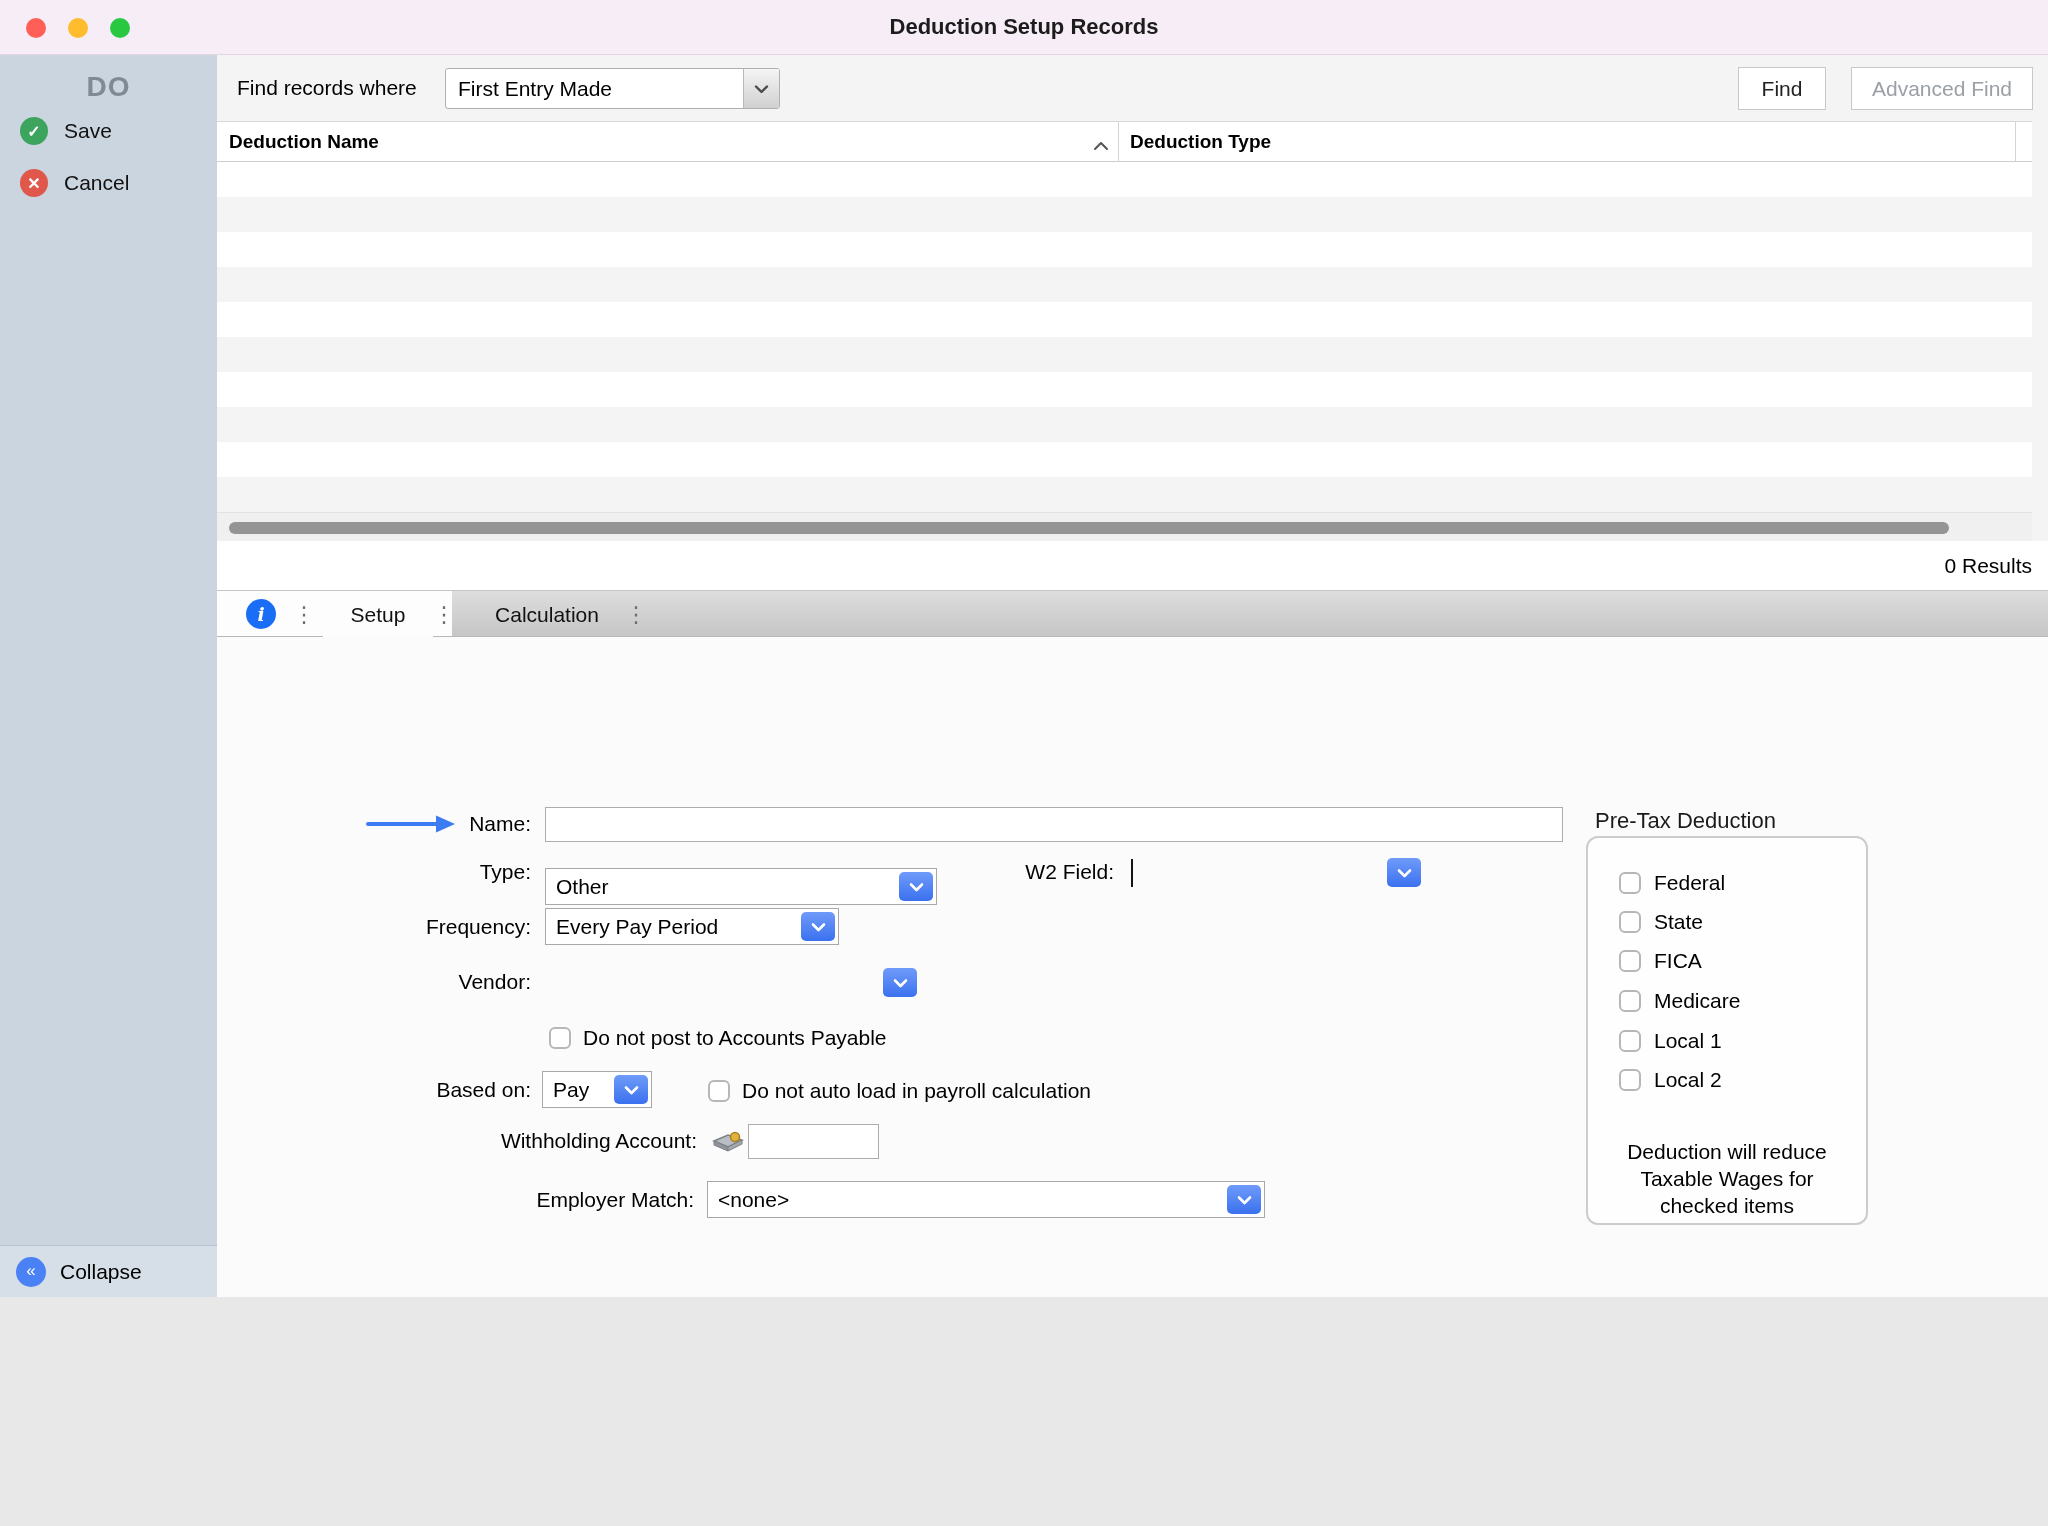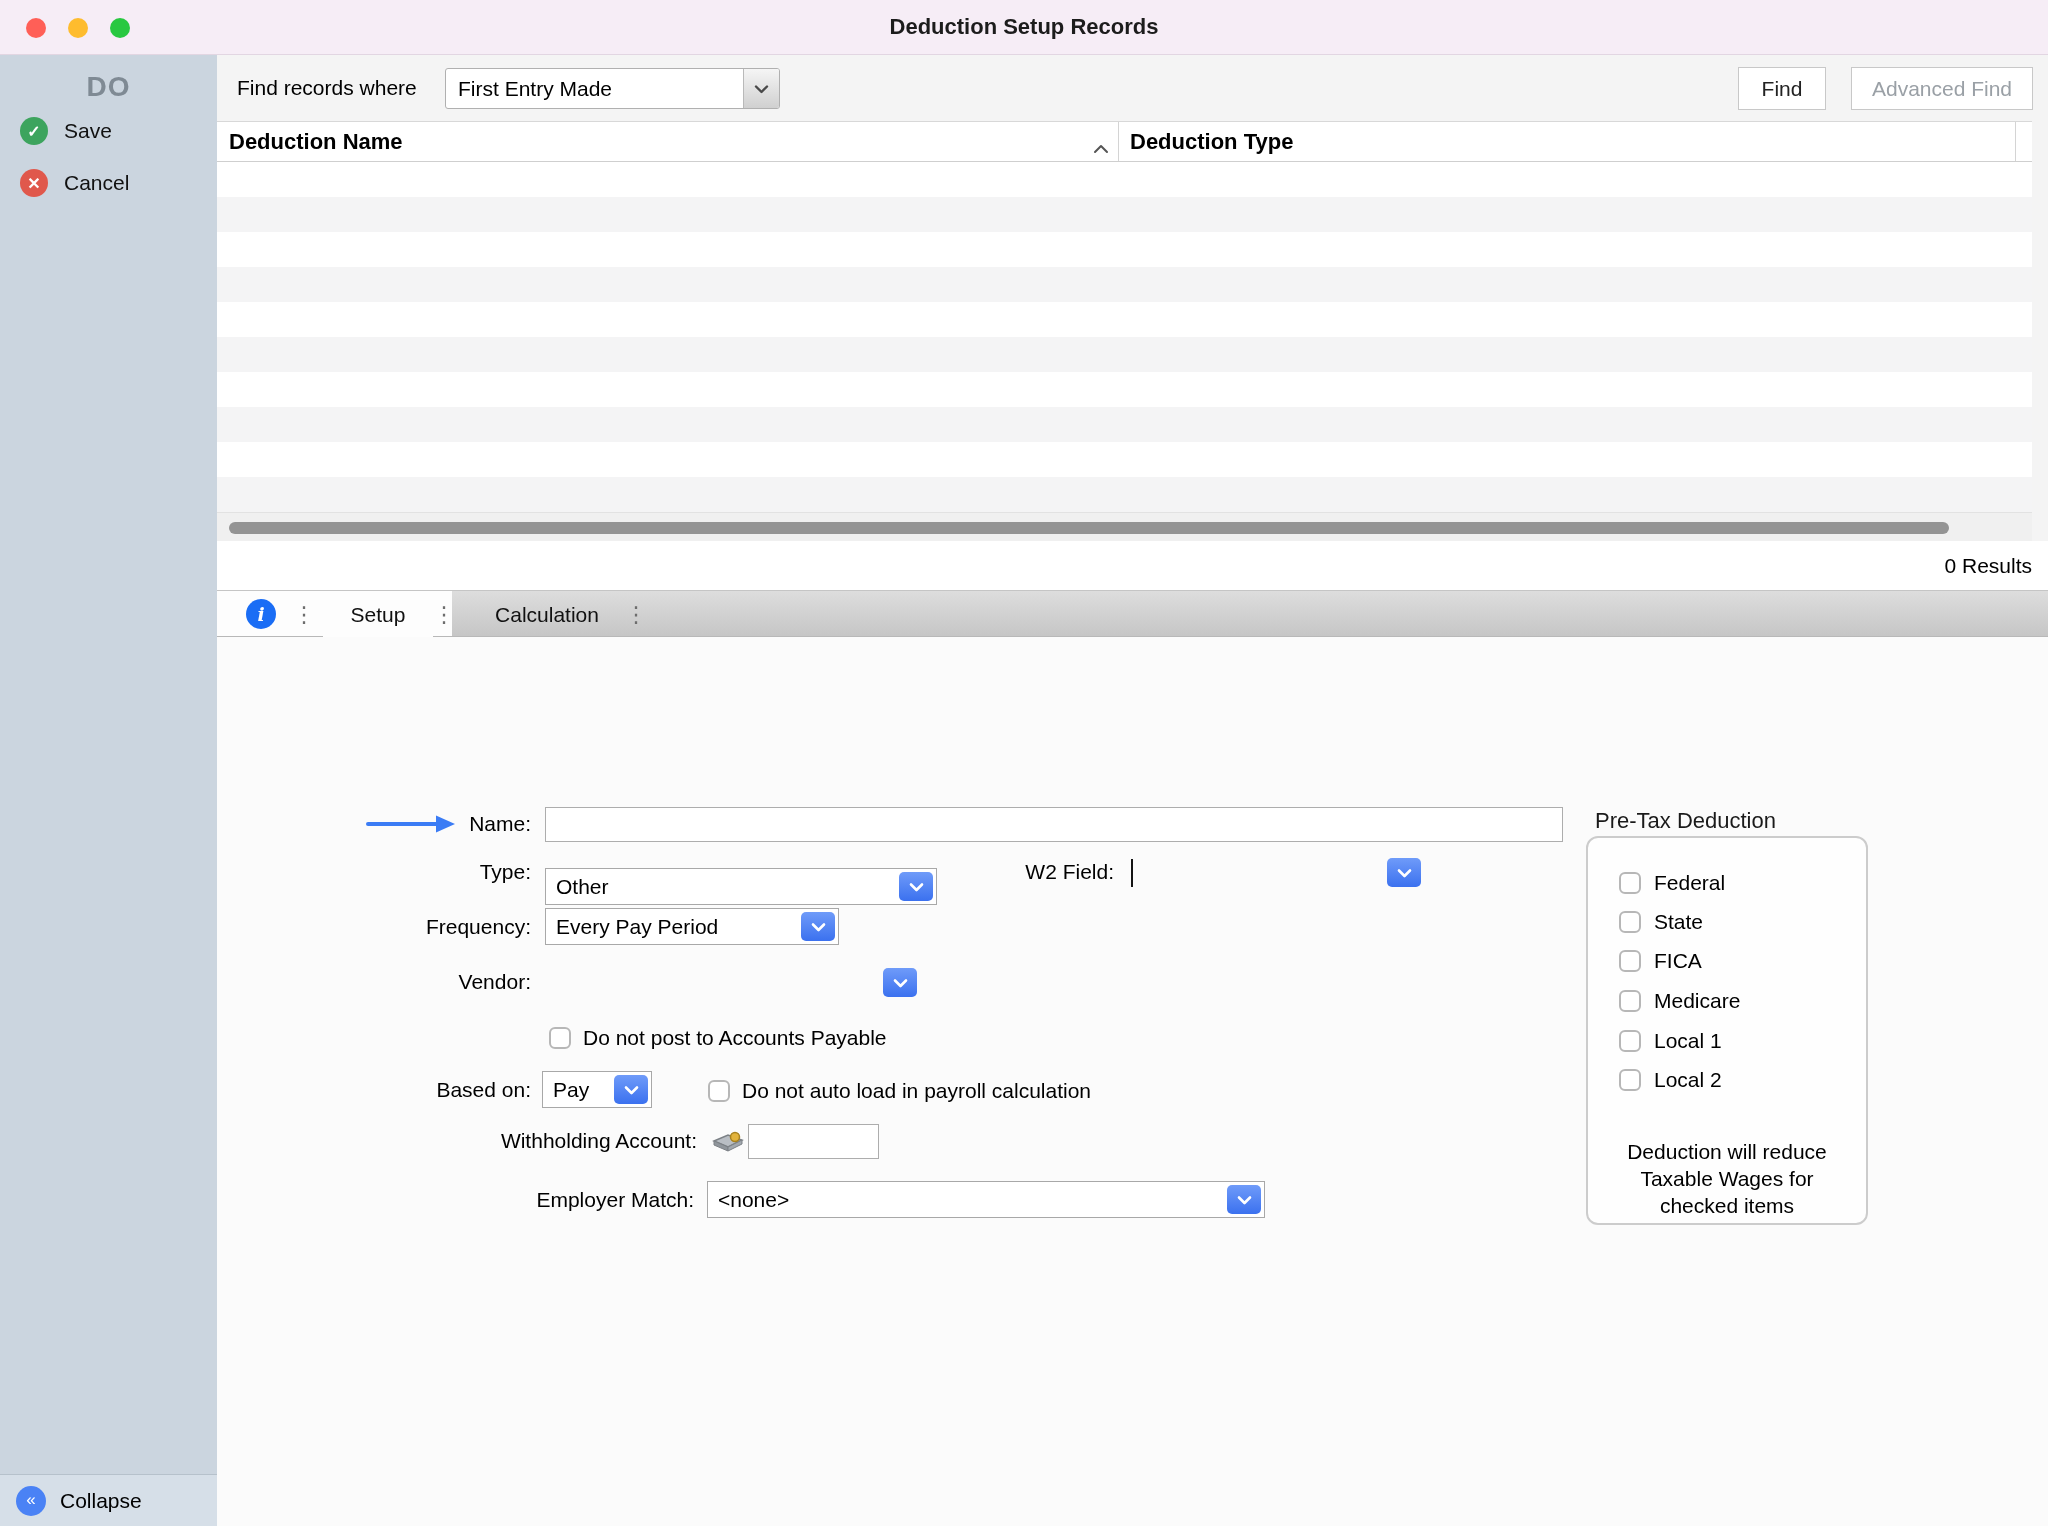--- a/index.html
+++ b/index.html
@@ -1,18 +1,18 @@
 <!DOCTYPE html>
 <html><head>
 <meta charset="utf-8">
 <style>
   * { box-sizing: border-box; margin: 0; padding: 0; }
   html,body { background:#e8e8e8; }
   body { font-family:"Liberation Sans", sans-serif; cursor:default; }
-  #window { position:relative; width:2048px; height:1526px; background:#f0abfc; overflow:hidden; }
+  #window { position:relative; width:2048px; height:1297px; background:#f0abfc; overflow:hidden; }
 
   
   .titlebar { position:absolute; left:0; top:0; width:100%; height:55px; background:#f6edf6;
               border-bottom:1px solid #e2d6e2; display:flex; align-items:center; justify-content:center; }
   .title { font-size:22px; font-weight:bold; color:#1c1c1c; }
   .lights { position:absolute; left:26px; top:18px; display:flex; gap:22px; }
   .light { width:20px; height:20px; border-radius:50%; }
   .light.red { background:#ff5f57; }
   .light.yellow { background:#febc2e; }
   .light.green { background:#28c840; }
@@ -48,21 +48,21 @@
               display:flex; align-items:center; justify-content:center; }
   .btn { position:absolute; top:12px; height:43px; background:#fff; border:1px solid #c8c8c8;
          border-radius:0; font-size:21px; display:flex; align-items:center; justify-content:center; }
   #find-btn { right:222px; width:88px; color:#222; }
   #adv-btn { right:15px; width:182px; color:#9aa0a6; }
 
   
   .table-zone { position:absolute; top:66px; left:0; right:0; height:420px; background:#f4f4f4; }
   .table { position:absolute; left:0; top:0; right:16px; height:420px; background:#fff; border-top:1px solid #d8d8d8; }
   .thead { position:absolute; top:0; left:0; right:0; height:40px; border-bottom:1px solid #cfcfcf;
-           font-weight:bold; font-size:22px; background:#fff; }
+           font-weight:bold; font-size:19px; background:#fff; }
   .th-cell { position:absolute; top:0; height:40px; display:flex; align-items:center; }
   #th1 { left:12px; }
   #th2 { left:913px; }
   .coldiv { position:absolute; top:0; bottom:0; width:1px; background:#d4d4d4; }
   #coldiv1 { left:901px; }
   #coldiv2 { left:1798px; }
   .sort-icon { position:absolute; left:876px; top:12px; }
   .tbody { position:absolute; top:40px; left:0; right:0; height:350px; }
   .trow { height:35px; }
   .trow:nth-child(even) { background:#f4f4f5; }

